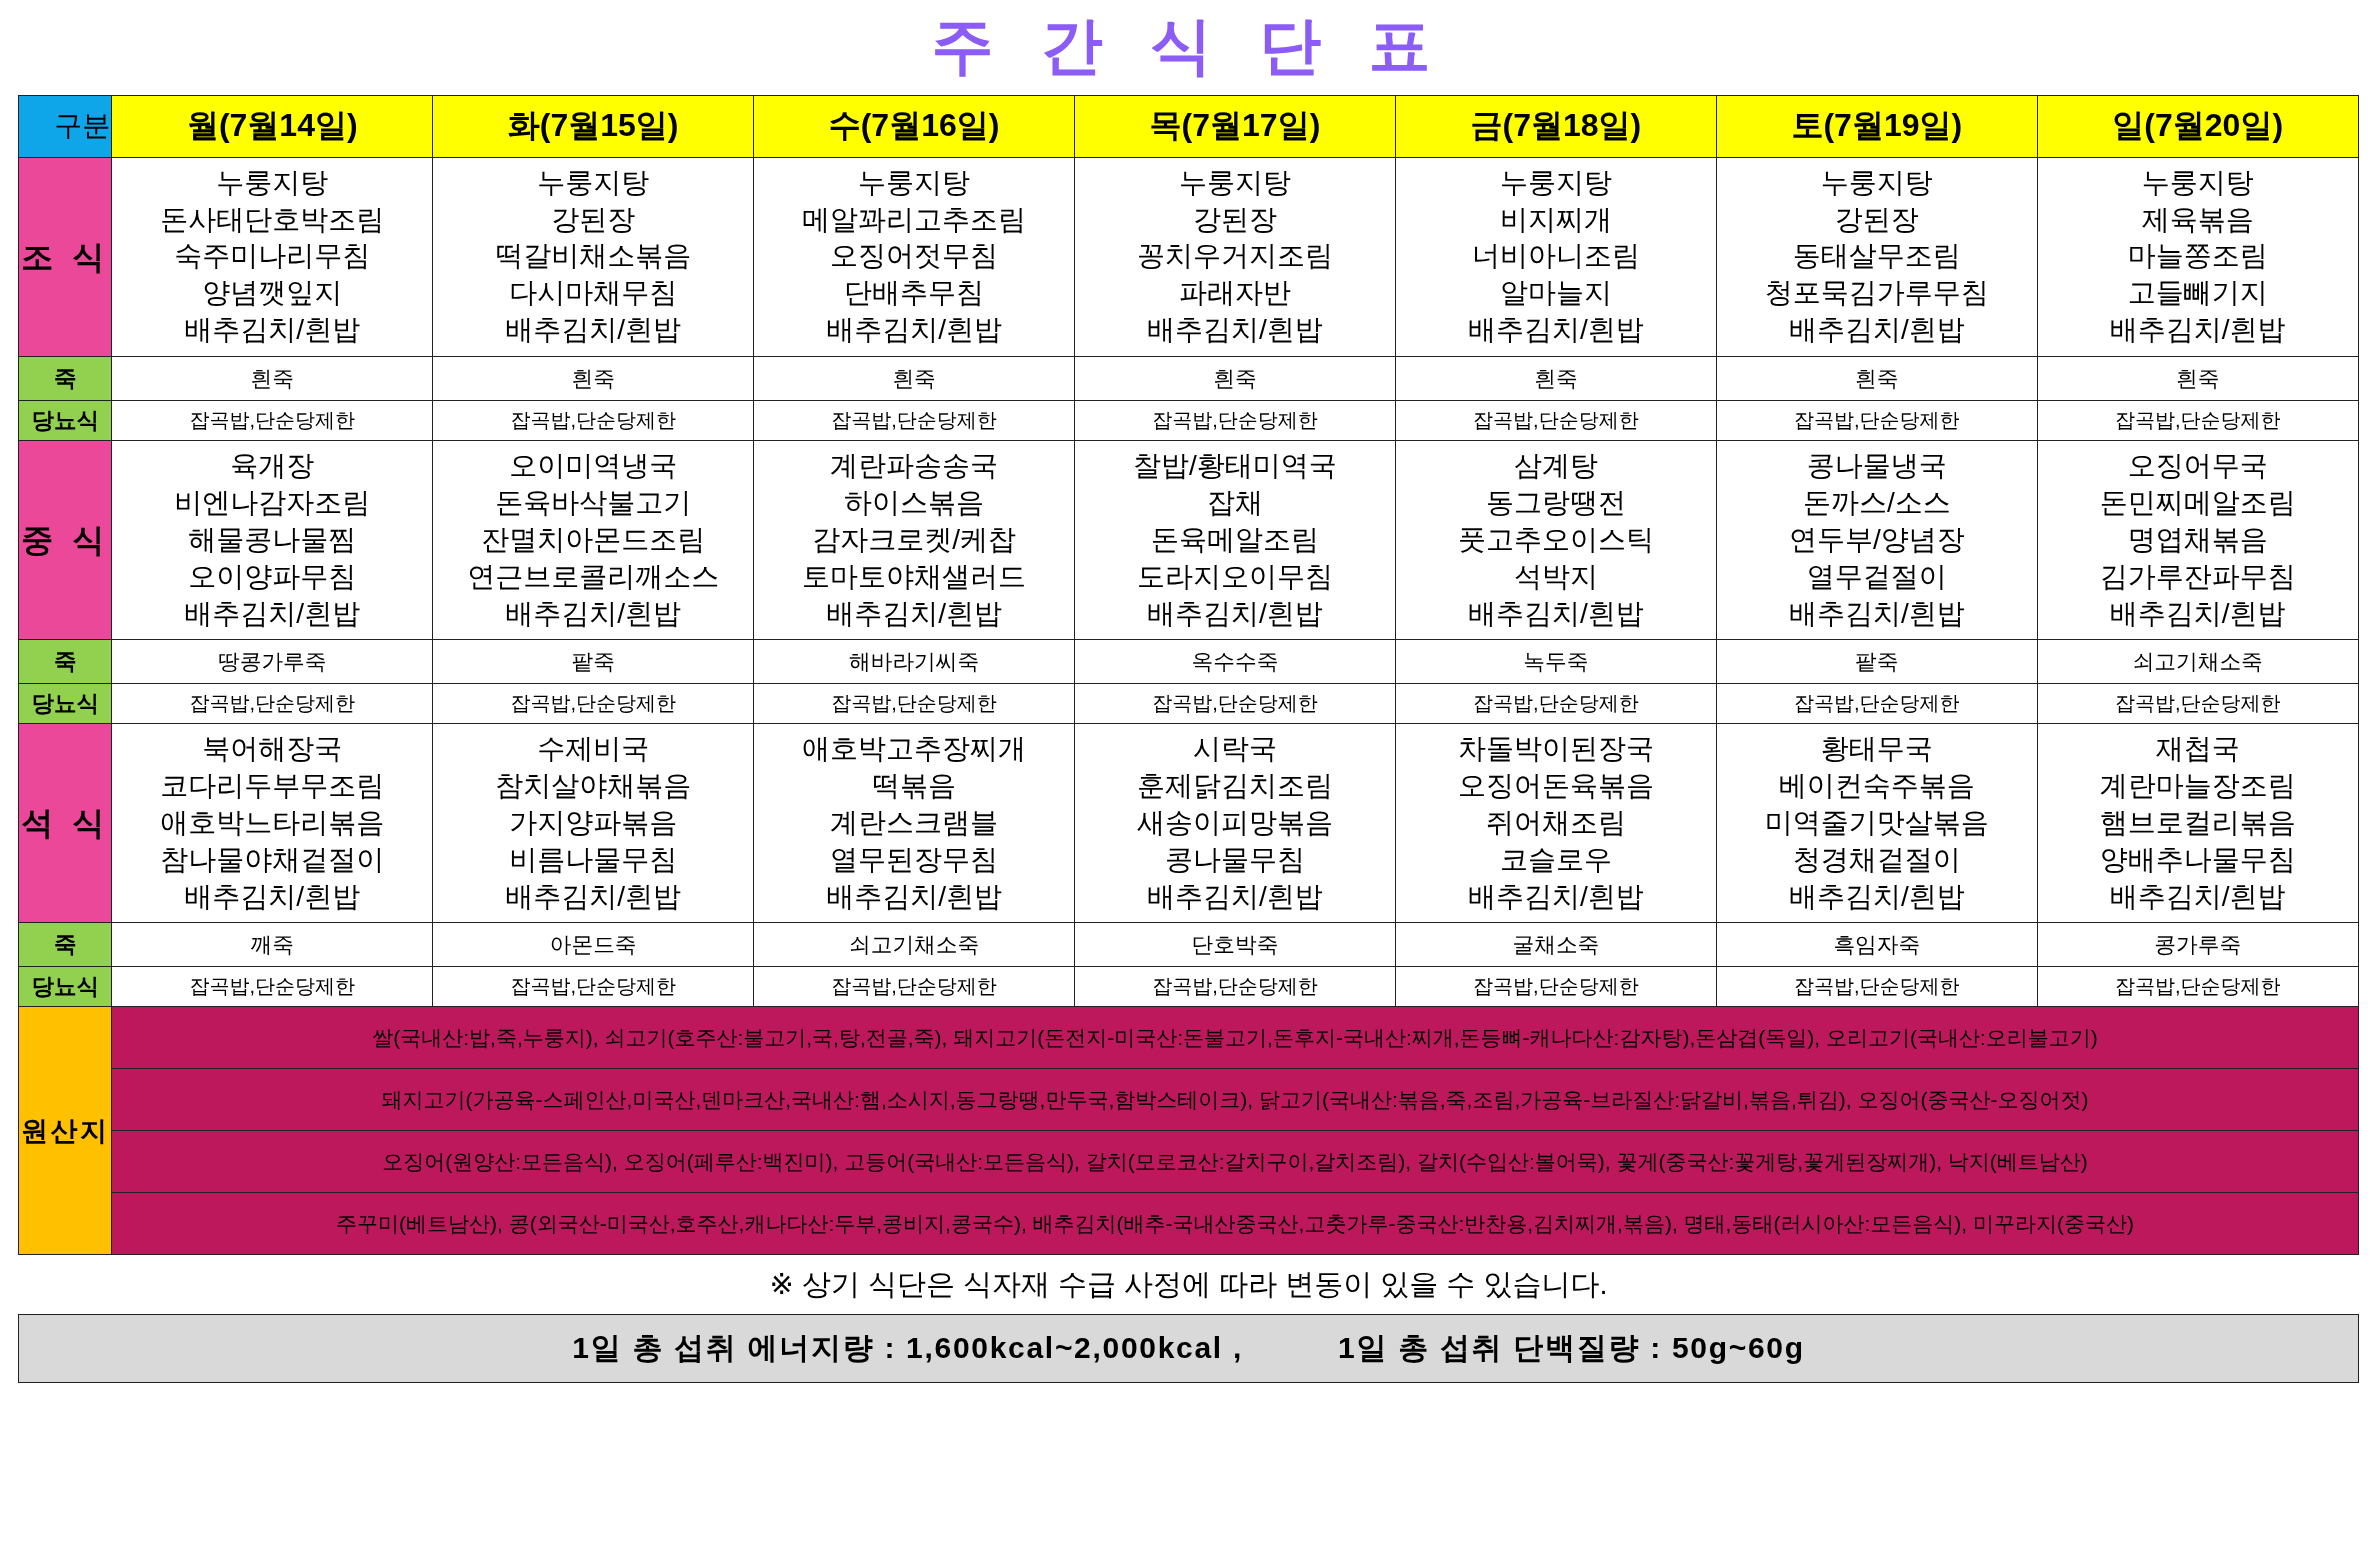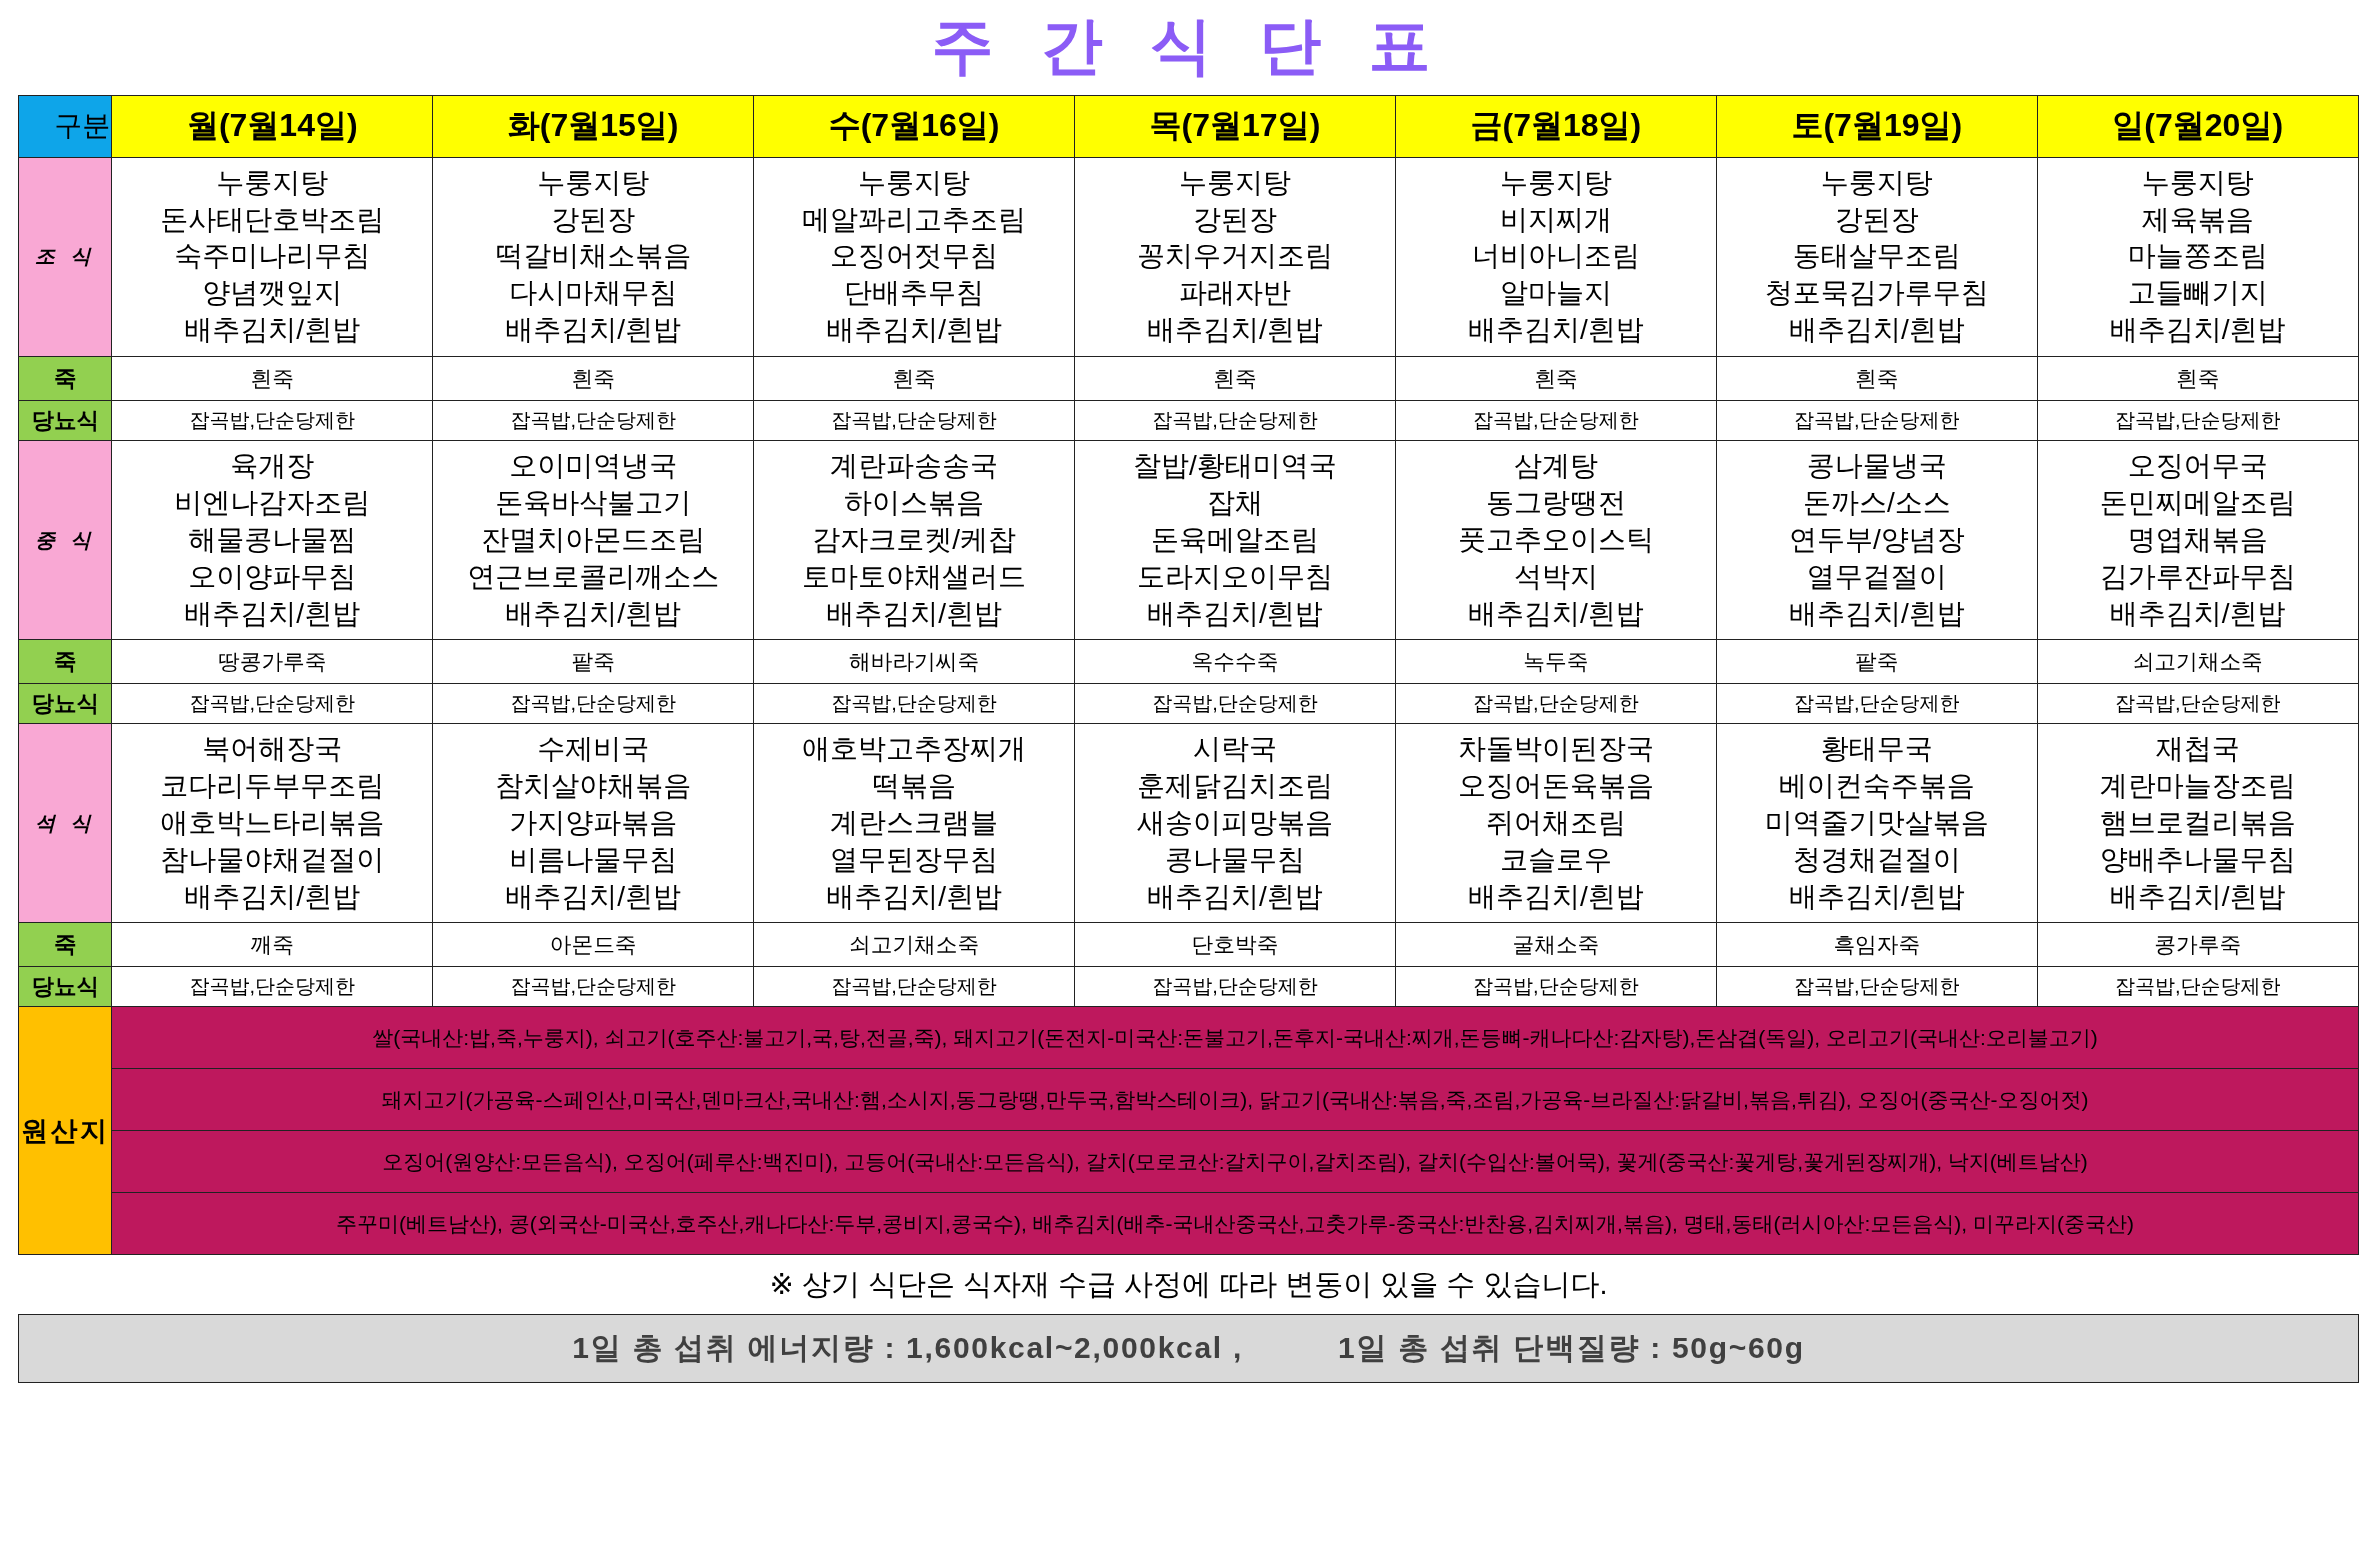--- a/index.html
+++ b/index.html
@@ -46,26 +46,25 @@
     height: 62px;
     text-align: right;
   }
   thead th.hdr-day {
     background: #ffff00;
     font-size: 32px;
     font-weight: bold;
     height: 62px;
   }
   td.sec-label {
-    background: #f9a8d4;
-    font-size: 20px;
+    background: #ec4899;
+    font-size: 32px;
     font-weight: bold;
     letter-spacing: 5px;
     line-height: 1.25;
-    font-style: italic;
   }
   td.meal {
     background: #ffffff;
     font-size: 28px;
     line-height: 1.32;
     padding: 6.7px 3.3px;
     white-space: pre-line;
   }
   td.row-juk {
     background: #ffffff;
@@ -105,21 +104,21 @@
     color: #000000;
   }
   .footer {
     background: #d9d9d9;
     border: 1.7px solid #222222;
     text-align: center;
     font-size: 30px;
     font-weight: bold;
     letter-spacing: 1.7px;
     padding: 13.3px 0;
-    color: #404040;
+    color: #000000;
   }
   .footer .gap { display: inline-block; width: 75px; }
 </style>
 </head>
 <body>
 
 <div class="page">
 
   <div class="title">주 간 식 단 표</div>
 

